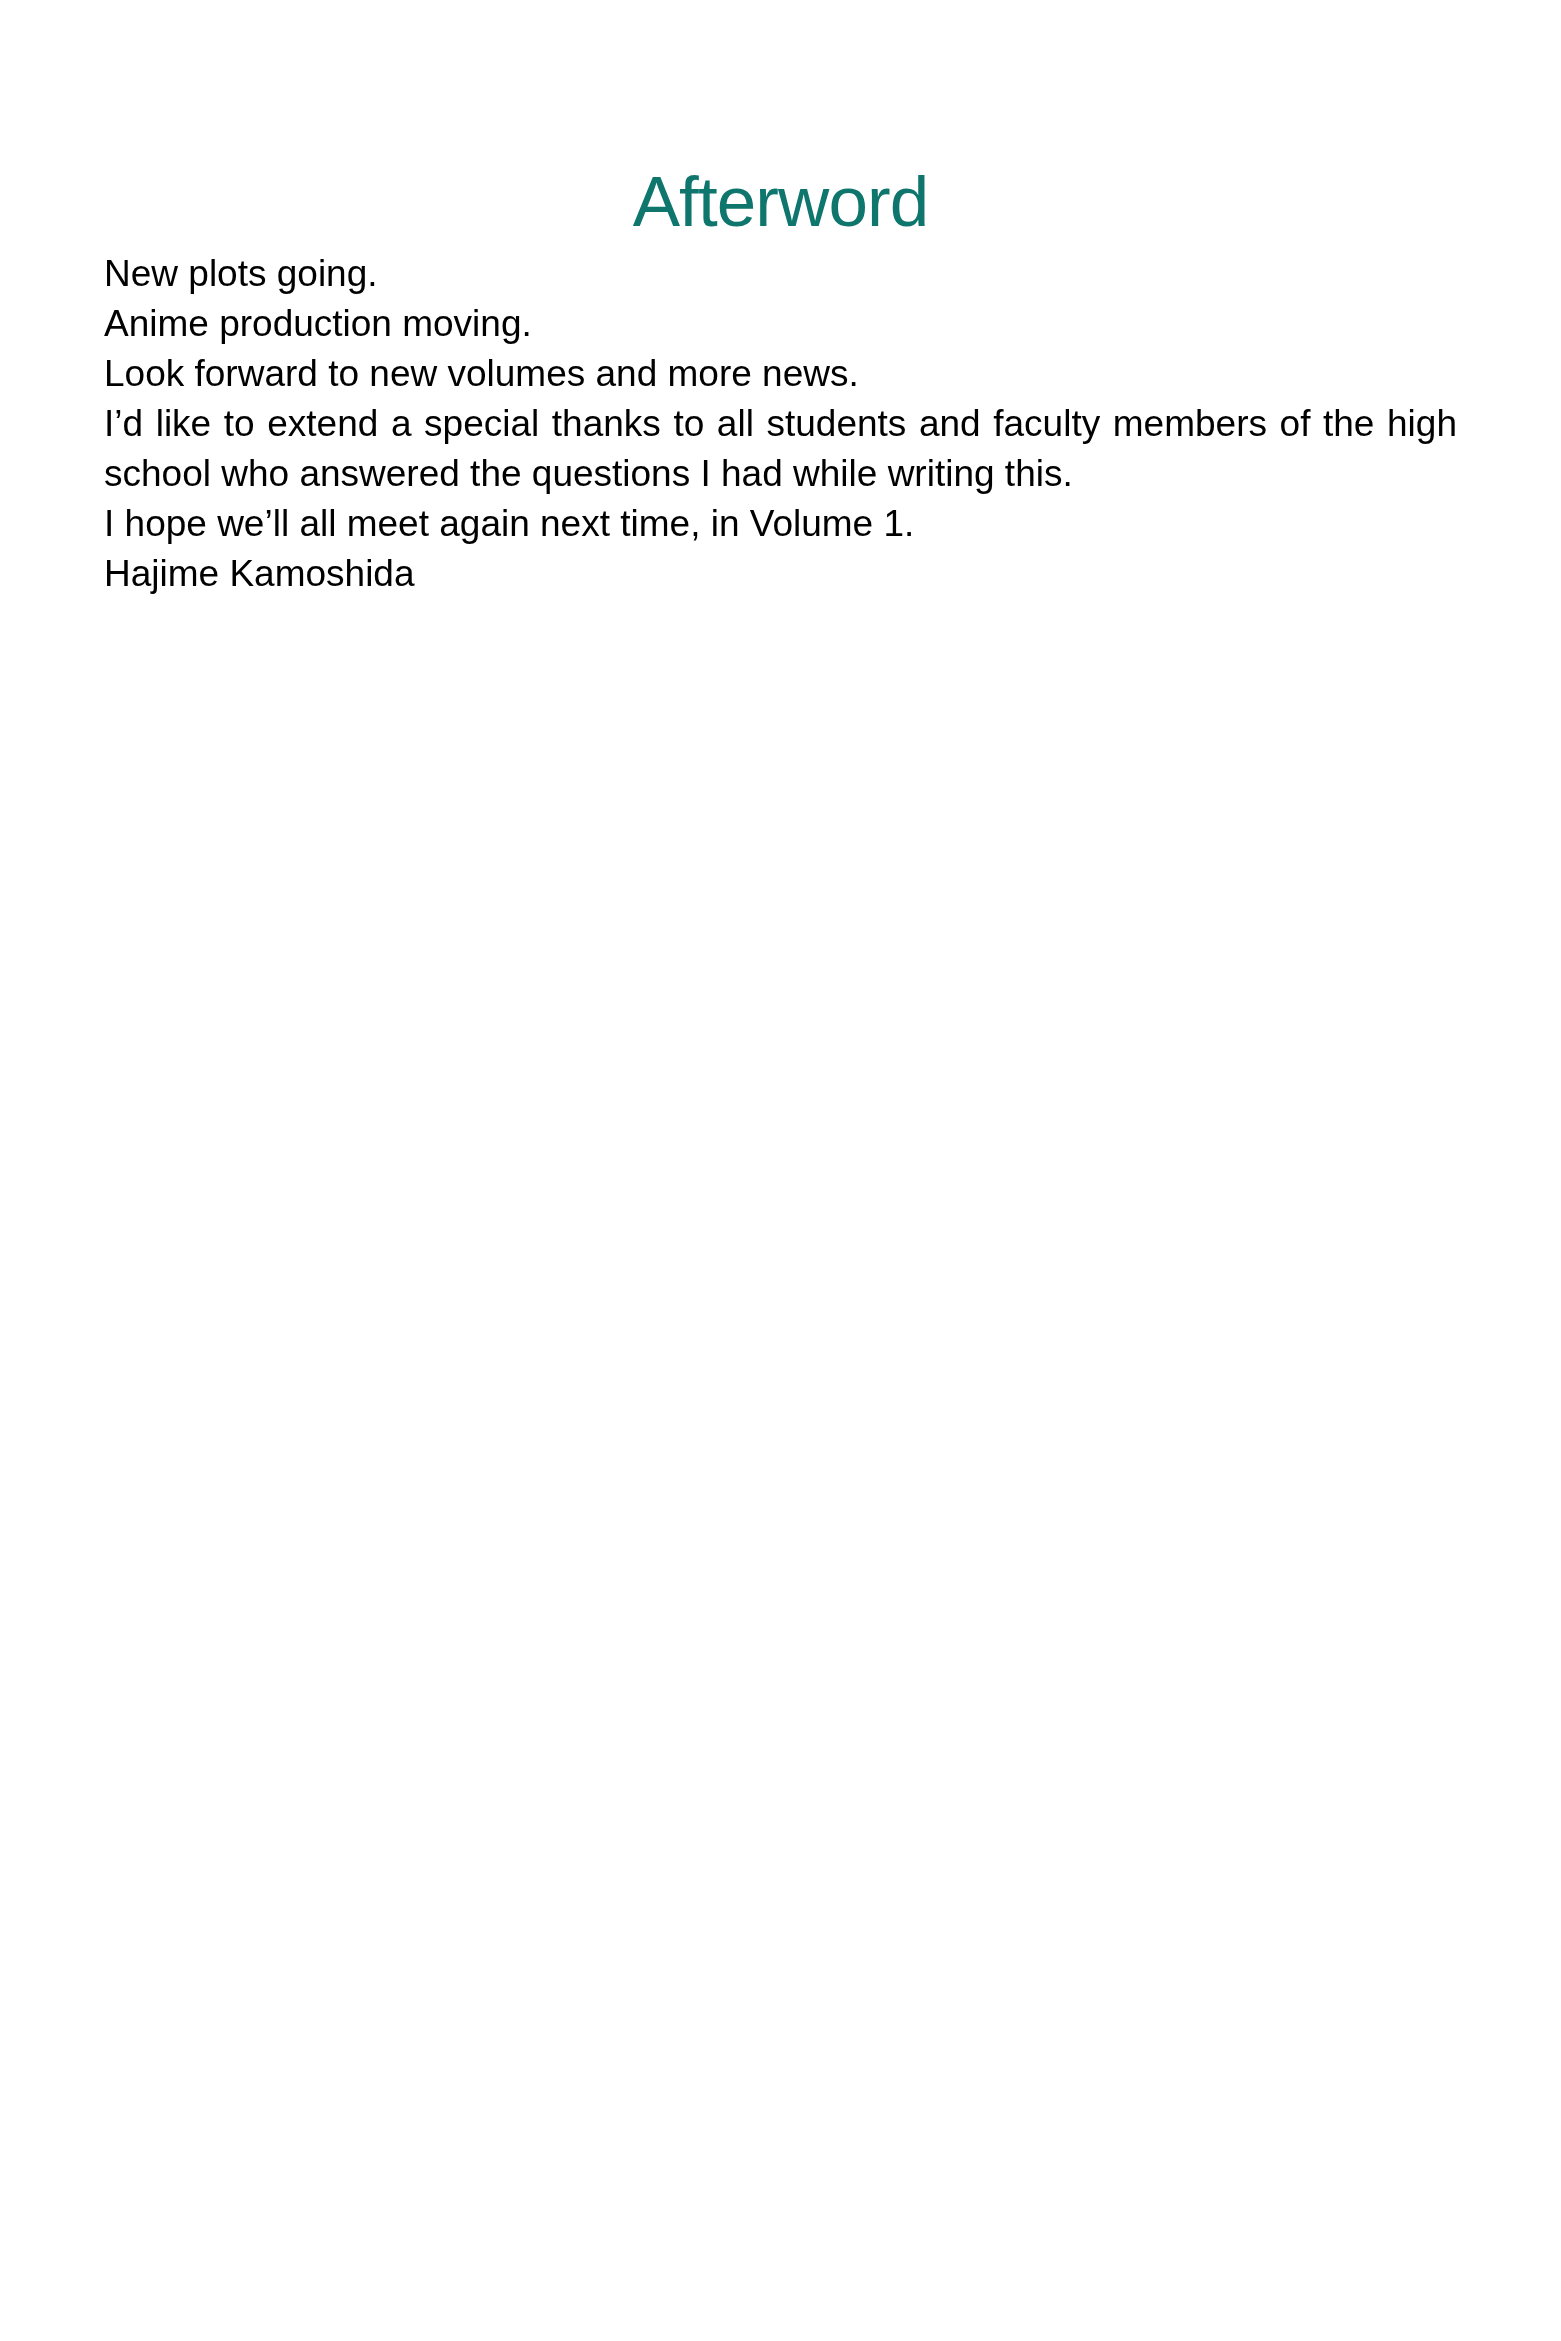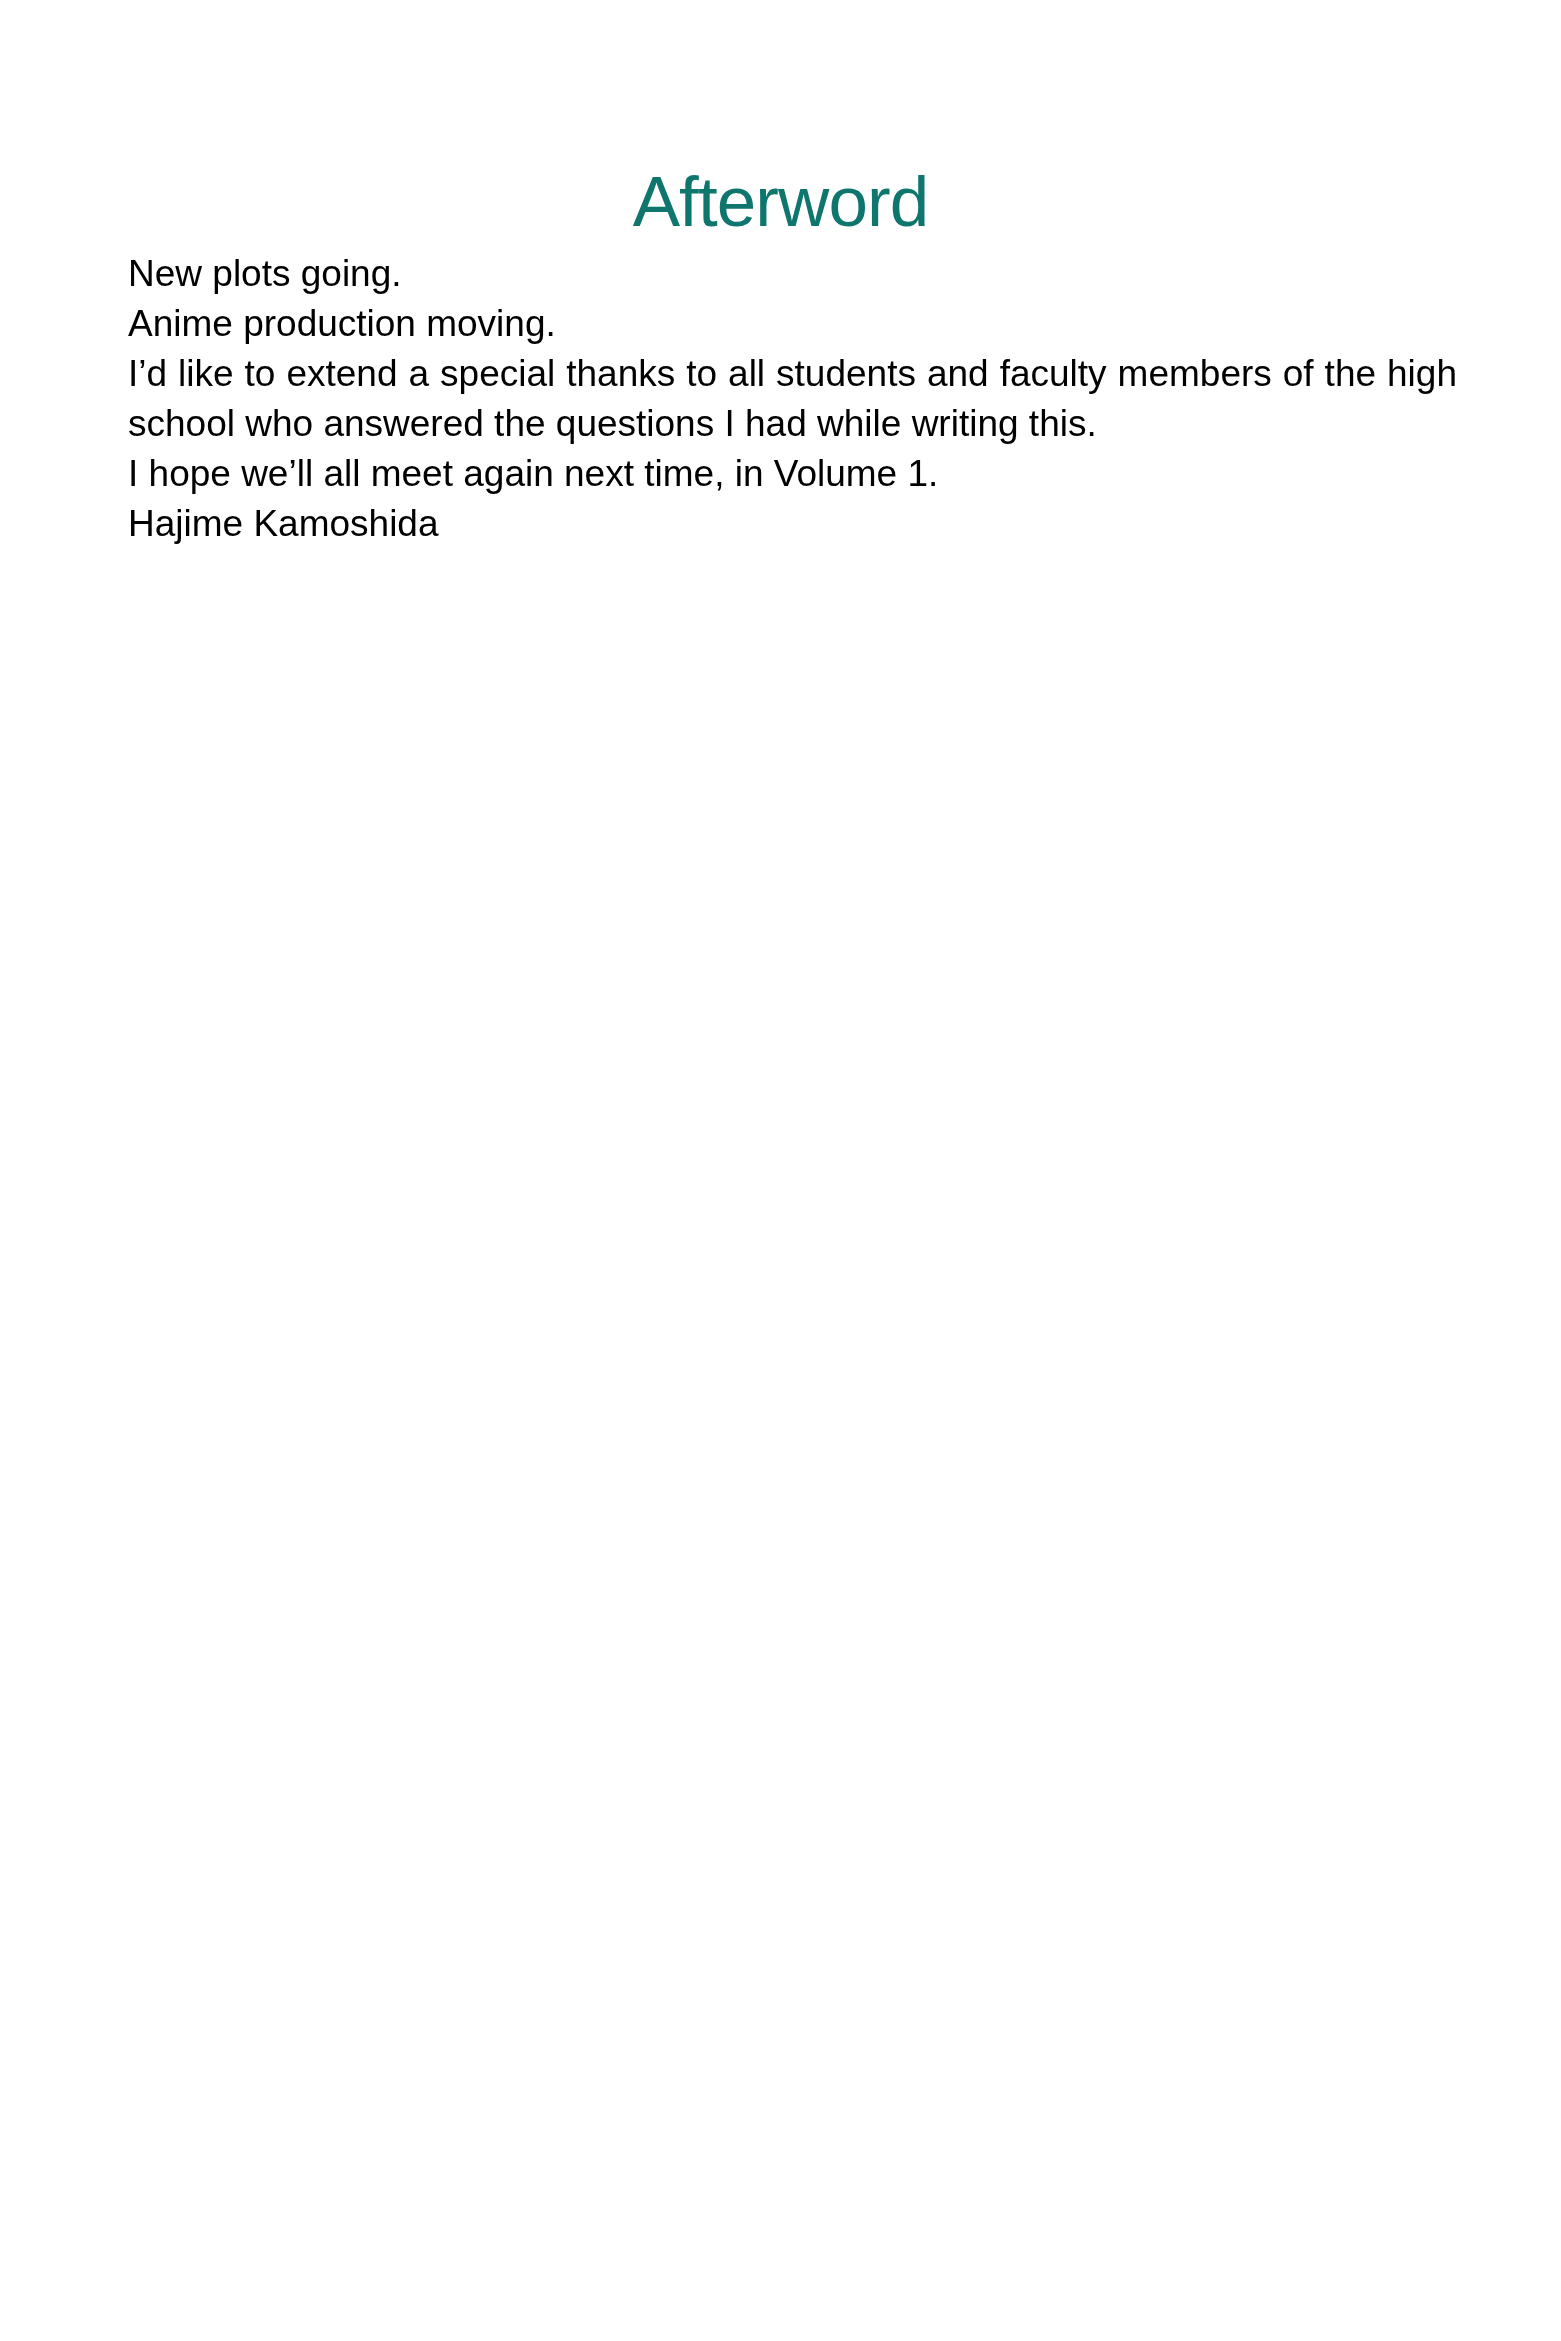--- a/index.html
+++ b/index.html
@@ -32,37 +32,37 @@
   }
   .body-text {
     margin-top: 12.3px;
     font-size: 37px;
     line-height: 50px;
     color: #000000;
   }
   .text-line {
     text-align: left;
     white-space: normal;
-    margin-left: 24px;
   }
   .text-line.justified {
     text-align: justify;
     text-align-last: justify;
   }
   .text-line.italic {
   }
 </style>
 </head>
 <body>
 
 <div class="page">
   <h1 class="title">Afterword</h1>
 
   <div class="body-text">
     <div class="text-line">New plots going.</div>
     <div class="text-line">Anime production moving.</div>
+    <div class="text-line">Look forward to new volumes and more news.</div>
     <div class="text-line justified">I’d like to extend a special thanks to all students and faculty members of the high</div>
     <div class="text-line">school who answered the questions I had while writing this.</div>
     <div class="text-line">I hope we’ll all meet again next time, in Volume 1.</div>
     <div class="text-line italic">Hajime Kamoshida</div>
   </div>
 </div>
 
 
 </body></html>

